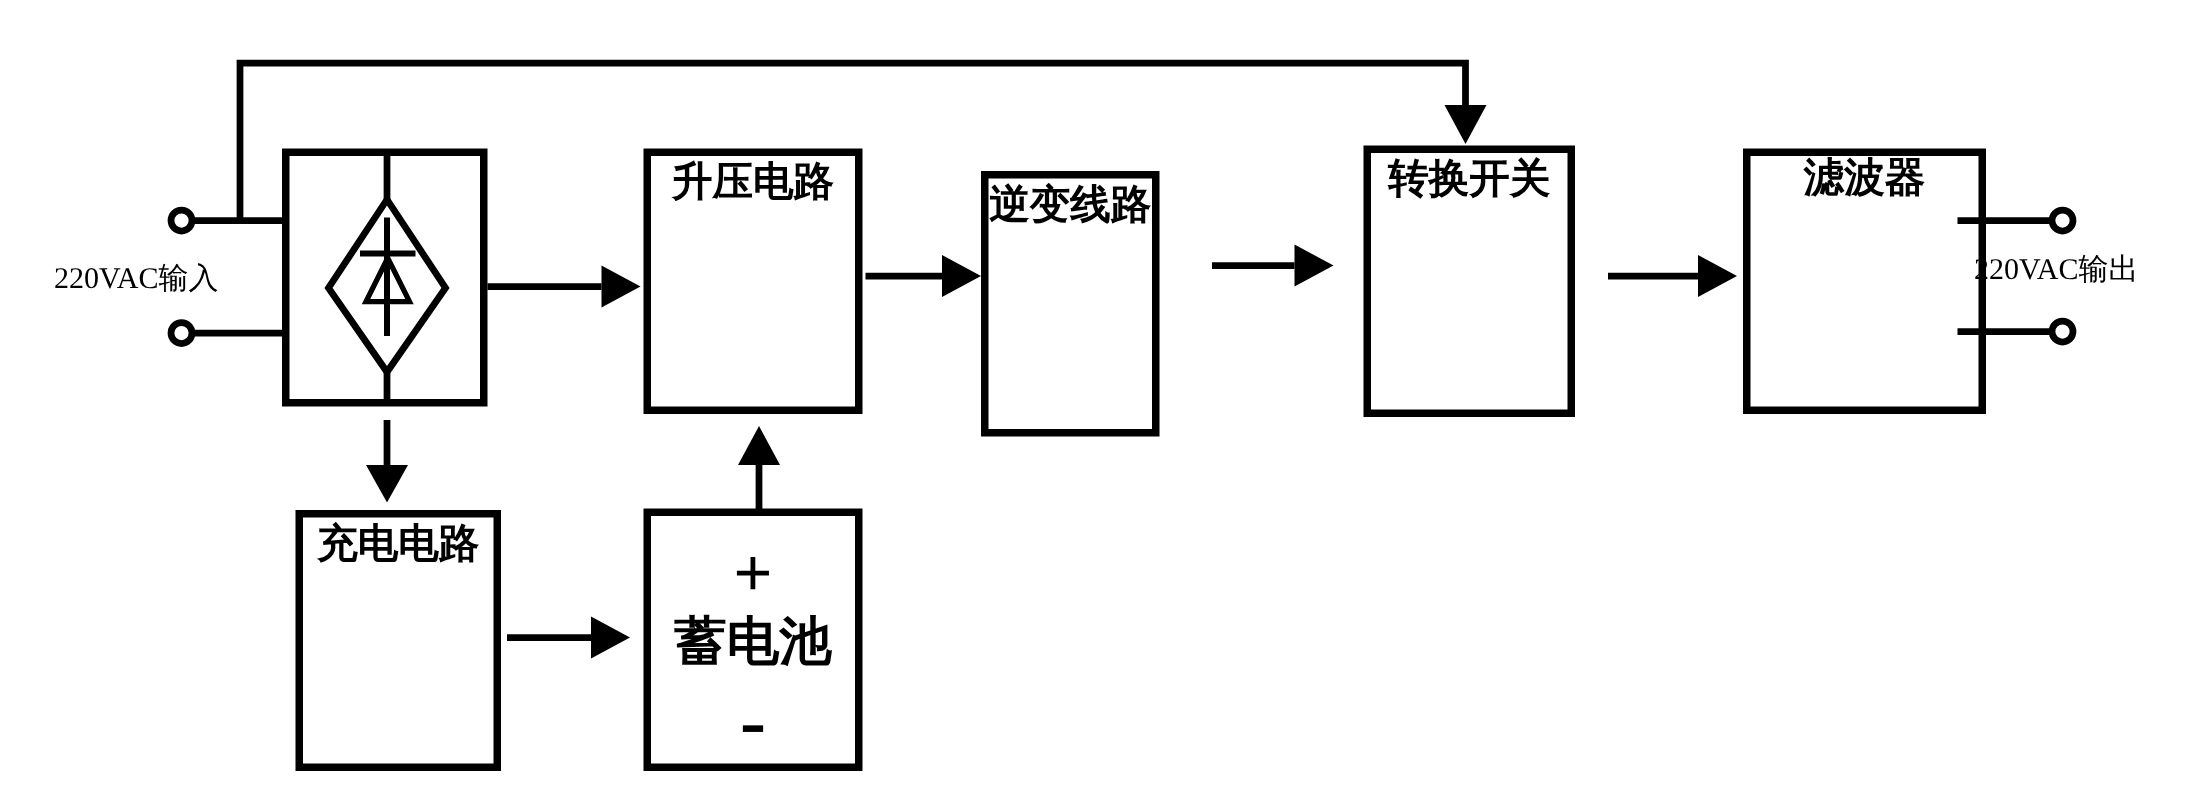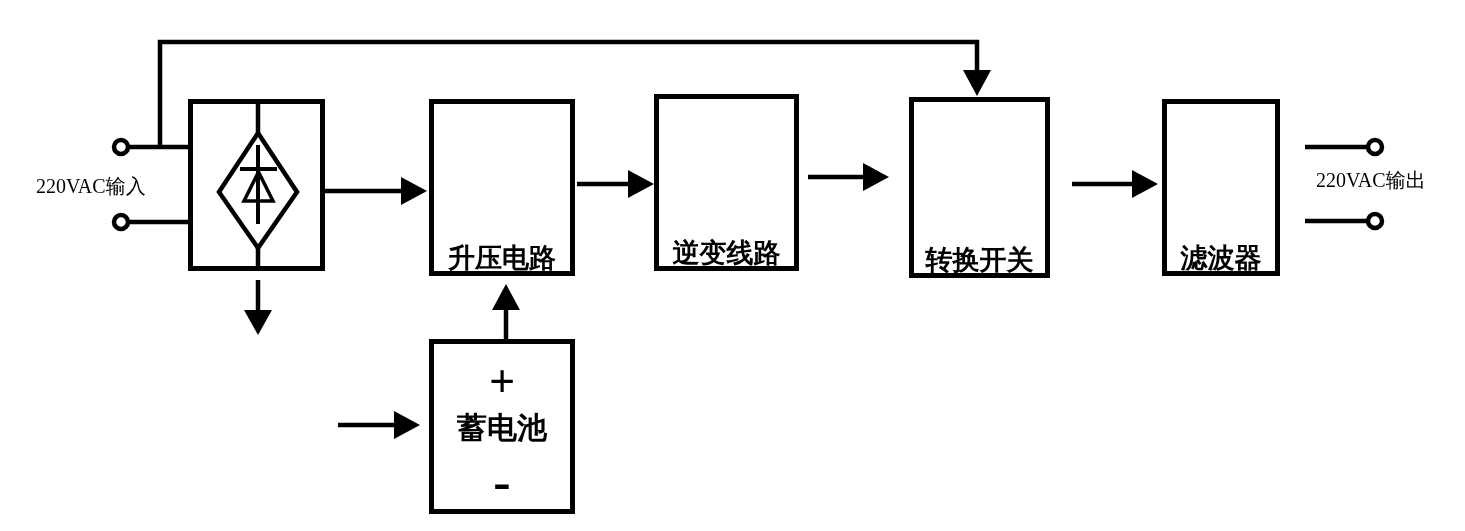--- a/index.html
+++ b/index.html
@@ -5,34 +5,34 @@
   :root { --stroke:#000000; --bg:#ffffff; }
   html,body { margin:0; padding:0; background:var(--bg); }
   .diagram-root {
     position:relative; width:1465px; height:531px; background:var(--bg);
     font-family:"Liberation Serif","DejaVu Serif",serif; color:var(--stroke);
     overflow:hidden;
   }
   .wiring { position:absolute; left:0; top:0; width:1465px; height:531px; color:var(--stroke); }
   .block {
     position:absolute; box-sizing:border-box; border:5px solid var(--stroke);
-    background:transparent; display:flex; align-items:flex-end; justify-content:center;
+    background:transparent; display:flex; align-items:flex-start; justify-content:center;
   }
   .block-label {
     font-size:27px; font-weight:bold; line-height:1.1; white-space:nowrap;
     transform:translateY(3px);
   }
   .io-label {
     position:absolute; font-size:20px; font-weight:normal; white-space:nowrap; line-height:30px;
   }
   .battery-inner { position:relative; width:100%; height:100%; }
   .battery-plus  { position:absolute; top:12px;  left:0; right:0; text-align:center;
                    font-size:46px; font-weight:bold; line-height:52px; }
   .battery-name  { position:absolute; top:66px;  left:0; right:0; text-align:center;
-                   font-size:30px; font-weight:bold; line-height:36px; }
+                   font-size:35px; font-weight:bold; line-height:36px; }
   .battery-minus { position:absolute; top:116px; left:0; right:0; text-align:center;
                    font-size:52px; font-weight:bold; line-height:44px; }
 </style>
 </head>
 <body>
 
 <div class="diagram-root">
 
   <svg class="wiring" viewBox="0 0 1465 531" xmlns="http://www.w3.org/2000/svg">
 
@@ -88,32 +88,35 @@
     <circle cx="1375" cy="147" r="7" fill="#ffffff" stroke="currentColor" stroke-width="4.5"></circle>
     <circle cx="1375" cy="221" r="7" fill="#ffffff" stroke="currentColor" stroke-width="4.5"></circle>
   </svg>
 
   <div class="block" style="left:188px; top:99px; width:137px; height:172px;"></div>
 
   <div class="block" style="left:429px; top:99px; width:146px; height:177px;">
     <span class="block-label">升压电路</span>
   </div>
 
-  <div class="block" style="left:654px; top:94px; width:145px; height:177px;">
+  <div class="block" style="left:654px; top:114px; width:119px; height:177px;">
     <span class="block-label">逆变线路</span>
   </div>
 
   <div class="block" style="left:909px; top:97px; width:141px; height:181px;">
     <span class="block-label">转换开关</span>
   </div>
 
-  <div class="block" style="left:1162px; top:99px; width:118px; height:177px;">
+  <div class="block" style="left:1162px; top:99px; width:162px; height:177px;font-family:Liberation Mono, monospace;">
     <span class="block-label">滤波器</span>
   </div>
 
+  <div class="block" style="left:197px; top:340px; width:137px; height:174px;">
+    <span class="block-label">充电电路</span>
+  </div>
 
   <div class="block" style="left:429px; top:339px; width:146px; height:175px;">
     <div class="battery-inner">
       <span class="battery-plus">+</span>
       <span class="battery-name">蓄电池</span>
       <span class="battery-minus">-</span>
     </div>
   </div>
 
   <div class="io-label" style="left:36px; top:171px;">220VAC输入</div>

